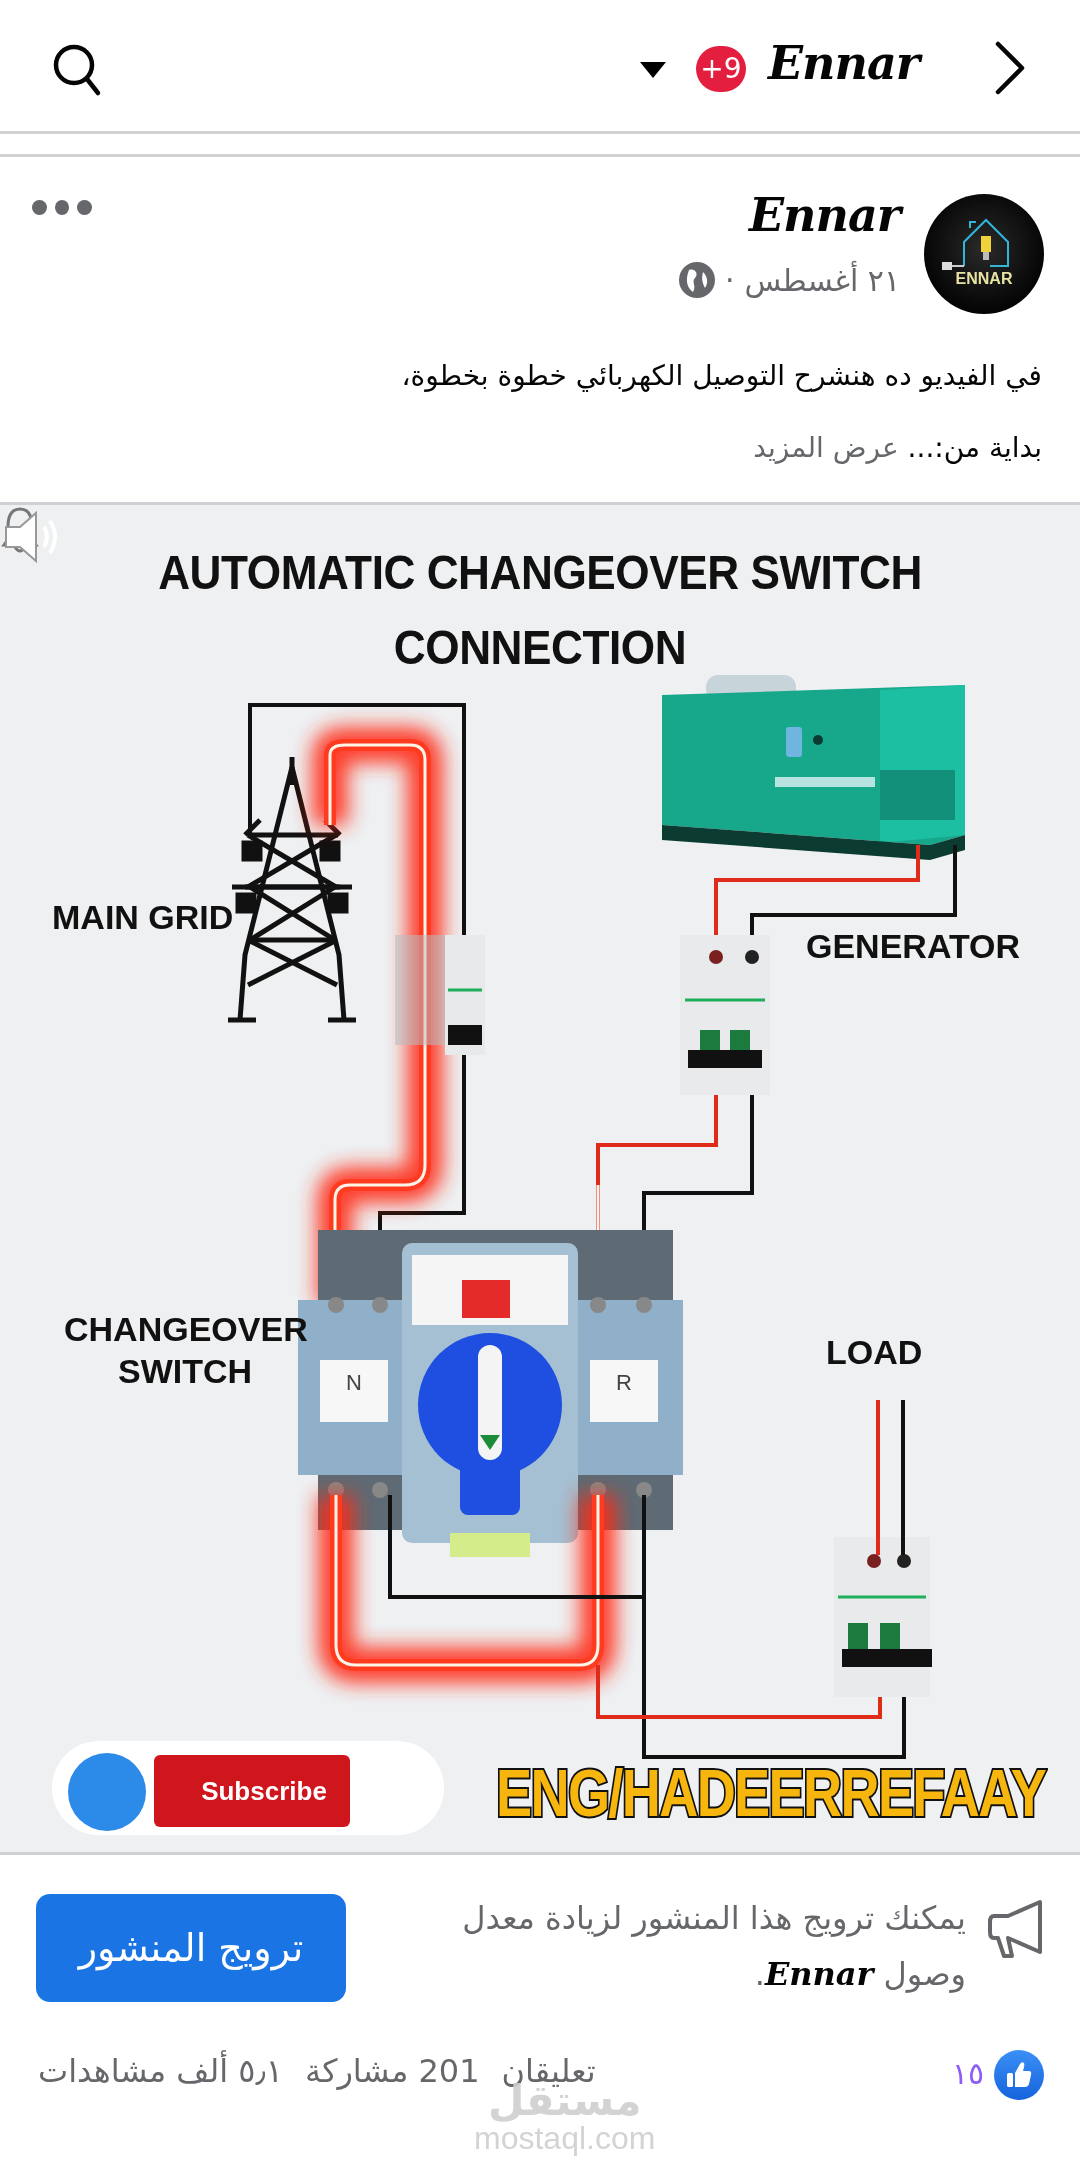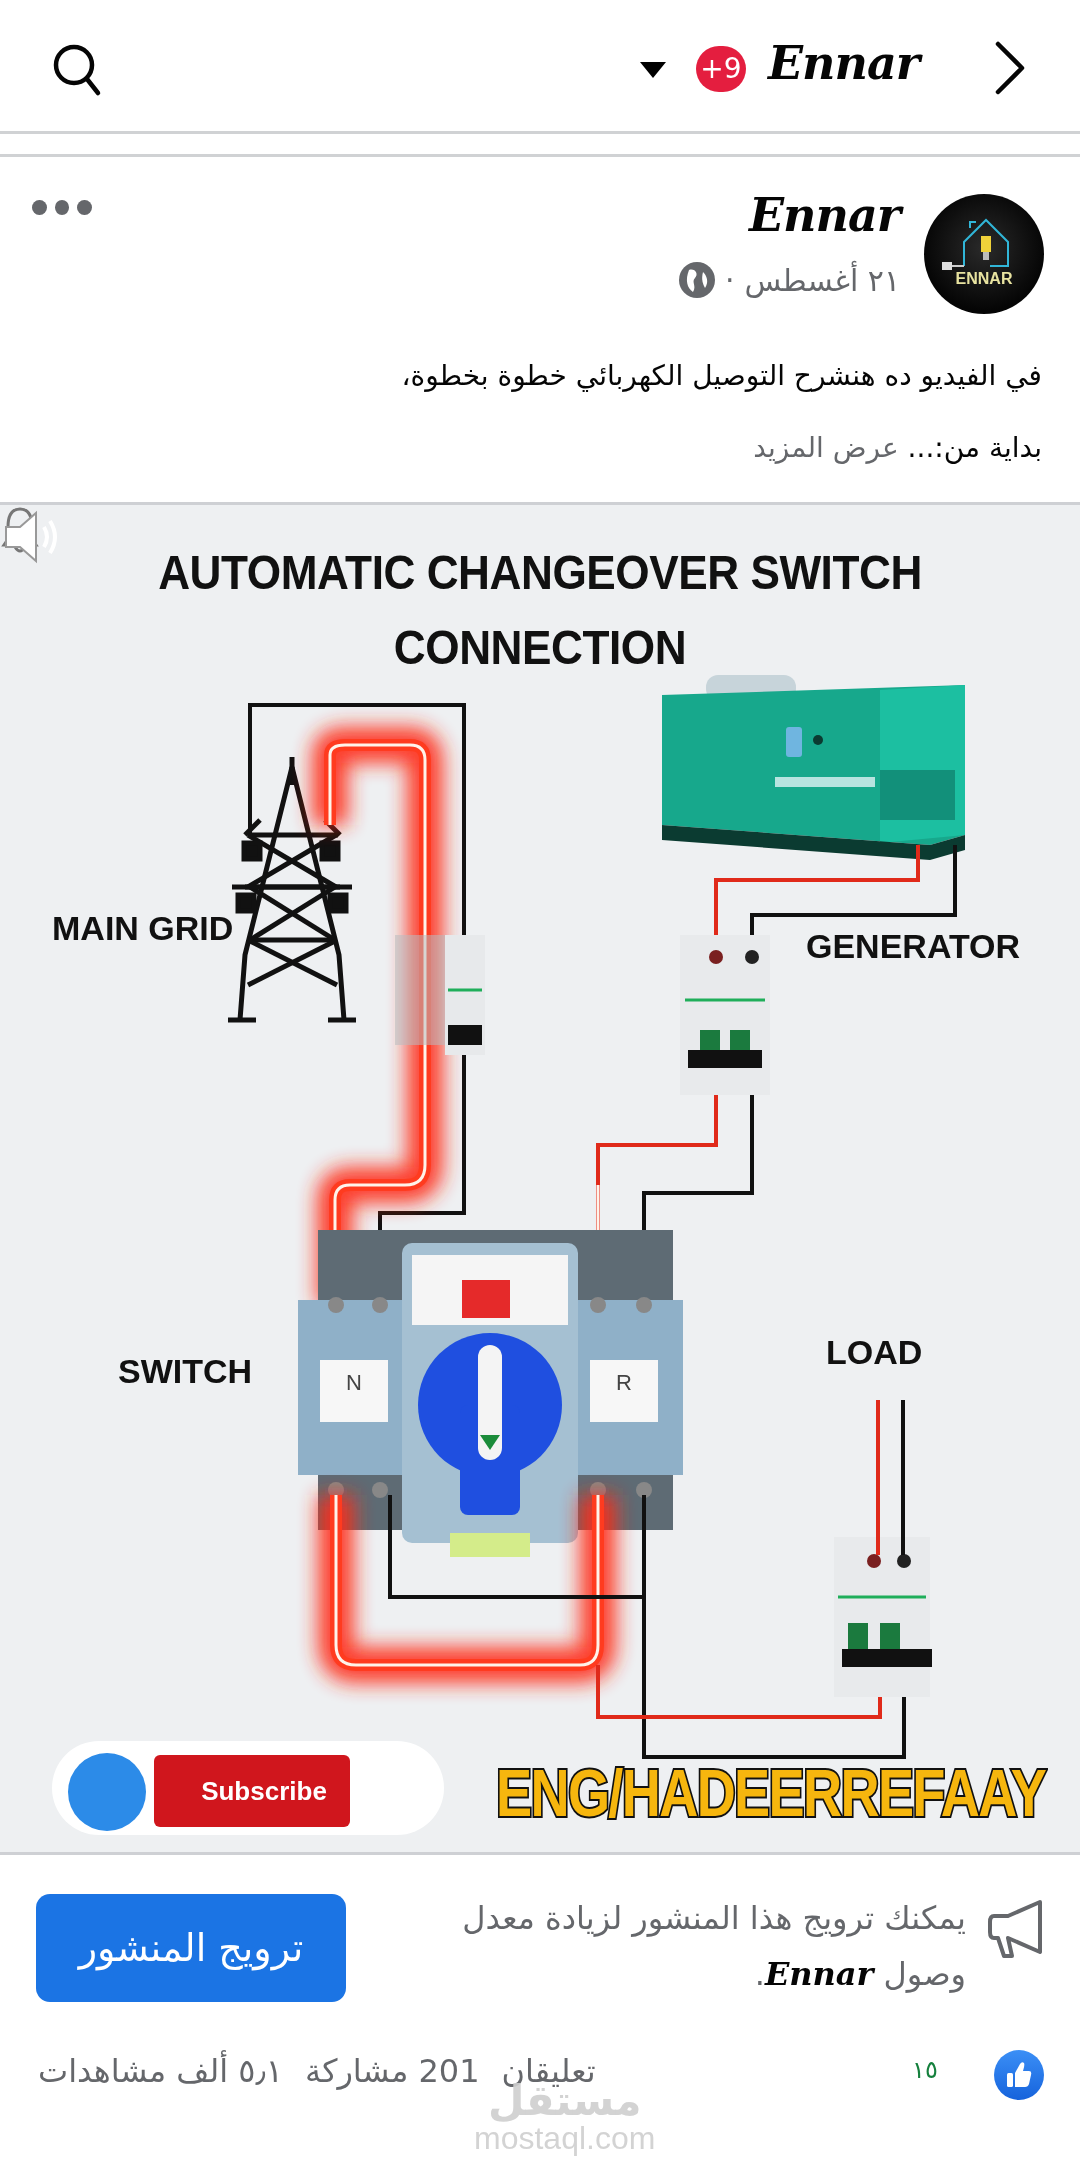--- a/index.html
+++ b/index.html
@@ -43,21 +43,21 @@
   .divider4 { position: absolute; left: 0; top: 1852px; width: 1080px; height: 3px; background: #ced0d4; }
 
   
   .promote-btn { position: absolute; left: 36px; top: 1894px; width: 310px; height: 108px; border-radius: 14px; background: #1b74e4; color: #fff; font-size: 38px; font-weight: normal; text-align: center; line-height: 108px; direction: rtl; }
   .promote-text { position: absolute; right: 114px; top: 1890px; width: 560px; direction: rtl; text-align: right; font-size: 32px; line-height: 56px; color: #65676b; }
   .promote-text .brand { font-family: "DejaVu Serif", serif; font-weight: bold; font-style: italic; color: #050505; }
   .megaphone { position: absolute; left: 986px; top: 1896px; width: 60px; height: 64px; }
 
   
   .like-icon { position: absolute; left: 994px; top: 2050px; width: 50px; height: 50px; border-radius: 50%; background: linear-gradient(#3b8ff6, #1663dc); }
-  .like-count { position: absolute; left: 912px; top: 2056px; font-size: 24px; color: #15803d; }
+  .like-count { position: absolute; left: 952px; top: 2056px; font-size: 30px; color: #8b5cf6; }
   .stats { position: absolute; left: 38px; top: 2052px; direction: rtl; font-size: 32px; color: #65676b; display: flex; gap: 22px; }
   .watermark { position: absolute; left: 474px; top: 2082px; text-align: center; color: #c8c8c8; opacity: 0.9; }
   .watermark .wm-ar { font-size: 42px; font-weight: bold; line-height: 38px; color: #cfcfcf; }
   .watermark .wm-en { font-family: "Liberation Sans", sans-serif; font-size: 32px; color: #cfcfcf; }
 </style>
 </head>
 <body>
 
 <div class="topbar">
   <svg class="search" viewBox="0 0 60 60">
@@ -230,22 +230,23 @@
       <circle cx="904" cy="1056" r="7" fill="#222"></circle>
       <line x1="838" y1="1092" x2="926" y2="1092" stroke="#1fae5a" stroke-width="3"></line>
       <rect x="848" y="1118" width="20" height="26" fill="#1b7a3e"></rect>
       <rect x="880" y="1118" width="20" height="26" fill="#1b7a3e"></rect>
       <rect x="842" y="1144" width="90" height="18" fill="#111"></rect>
     </g>
     <line x1="878" y1="895" x2="878" y2="1050" stroke="#e02a1a" stroke-width="4"></line>
     <line x1="903" y1="895" x2="903" y2="1050" stroke="#111" stroke-width="4"></line>
   </svg>
 
-  <div class="lbl" style="left:52px; top:404px;">MAIN GRID</div>
+  <div class="lbl" style="left:52px; top:393px;">MAIN GRID</div>
   <div class="lbl" style="left:806px; top:422px;">GENERATOR</div>
+  <div class="lbl" style="left:64px; top:805px;">CHANGEOVER</div>
   <div class="lbl" style="left:118px; top:847px;">SWITCH</div>
   <div class="lbl" style="left:826px; top:828px;">LOAD</div>
 
   <div class="subscribe-pill"></div>
   <div class="yt-avatar"></div>
   <div class="subscribe-btn">Subscribe</div>
   <svg class="bell" viewBox="0 0 40 50">
     <path d="M20 4 C10 4 8 14 8 22 V34 L4 40 H36 L32 34 V22 C32 14 30 4 20 4Z" fill="none" stroke="#777" stroke-width="3"></path>
     <path d="M15 42 Q20 50 25 42" fill="none" stroke="#777" stroke-width="3"></path>
   </svg>

